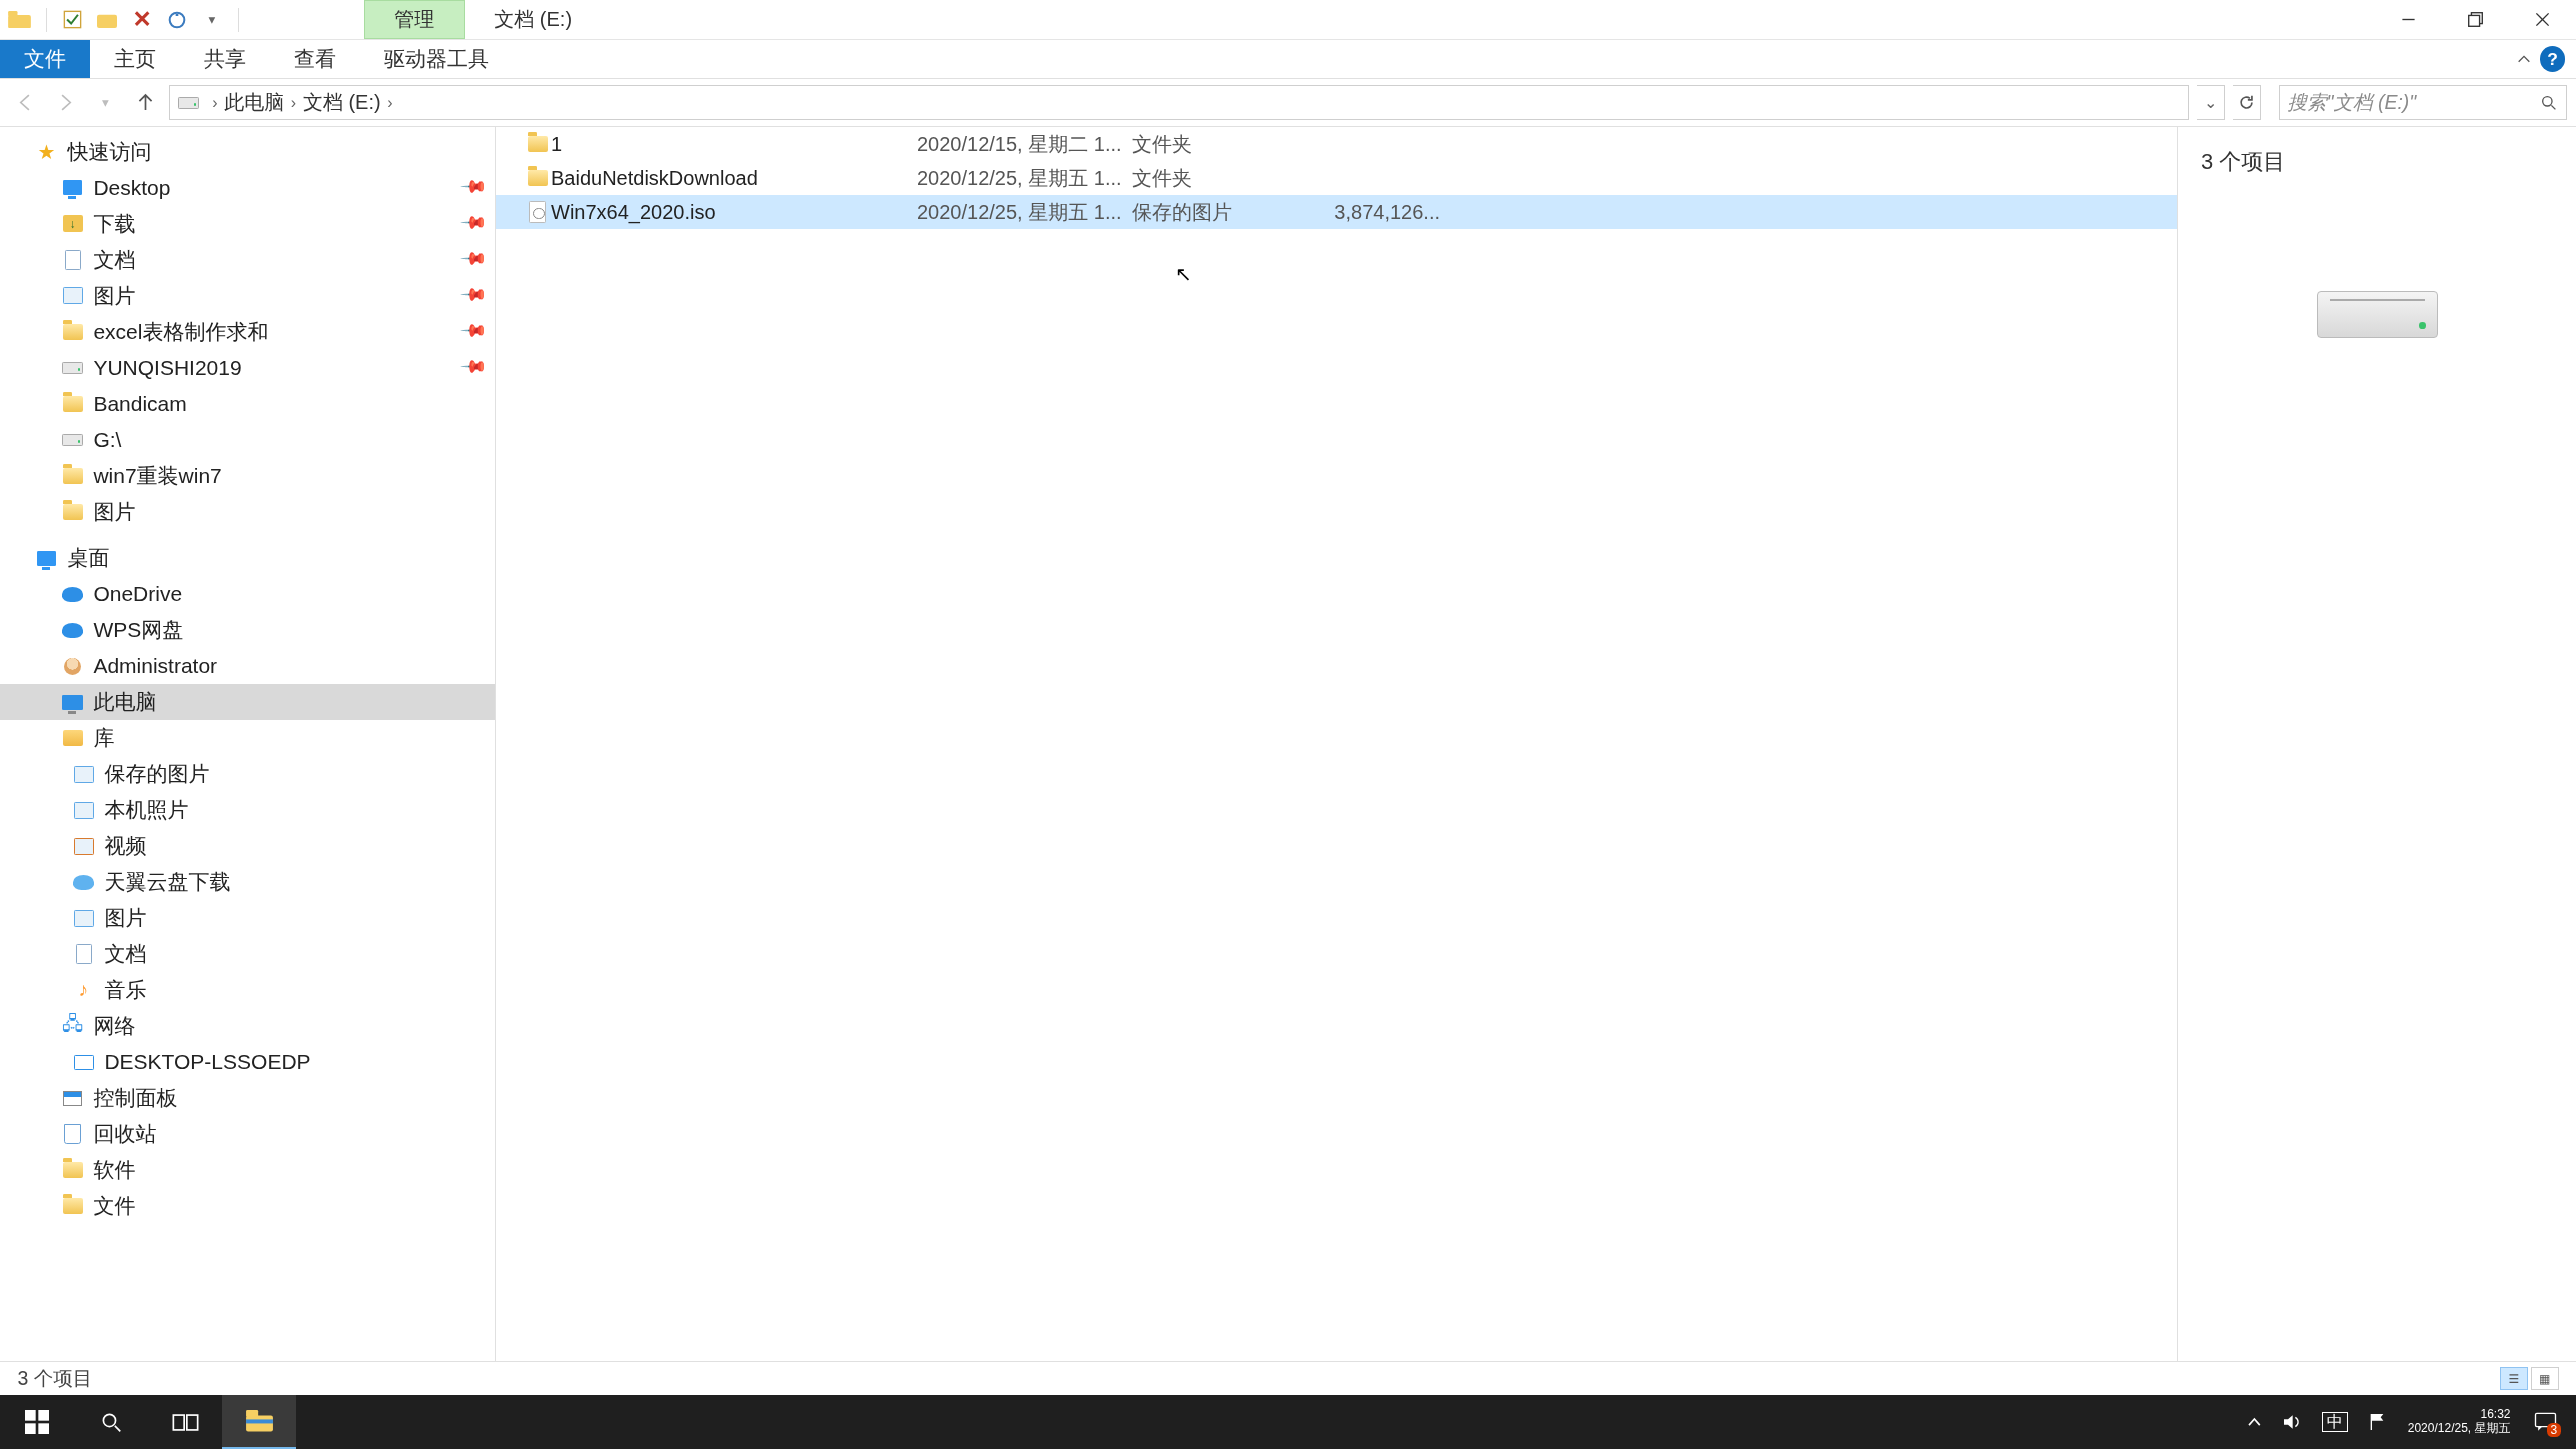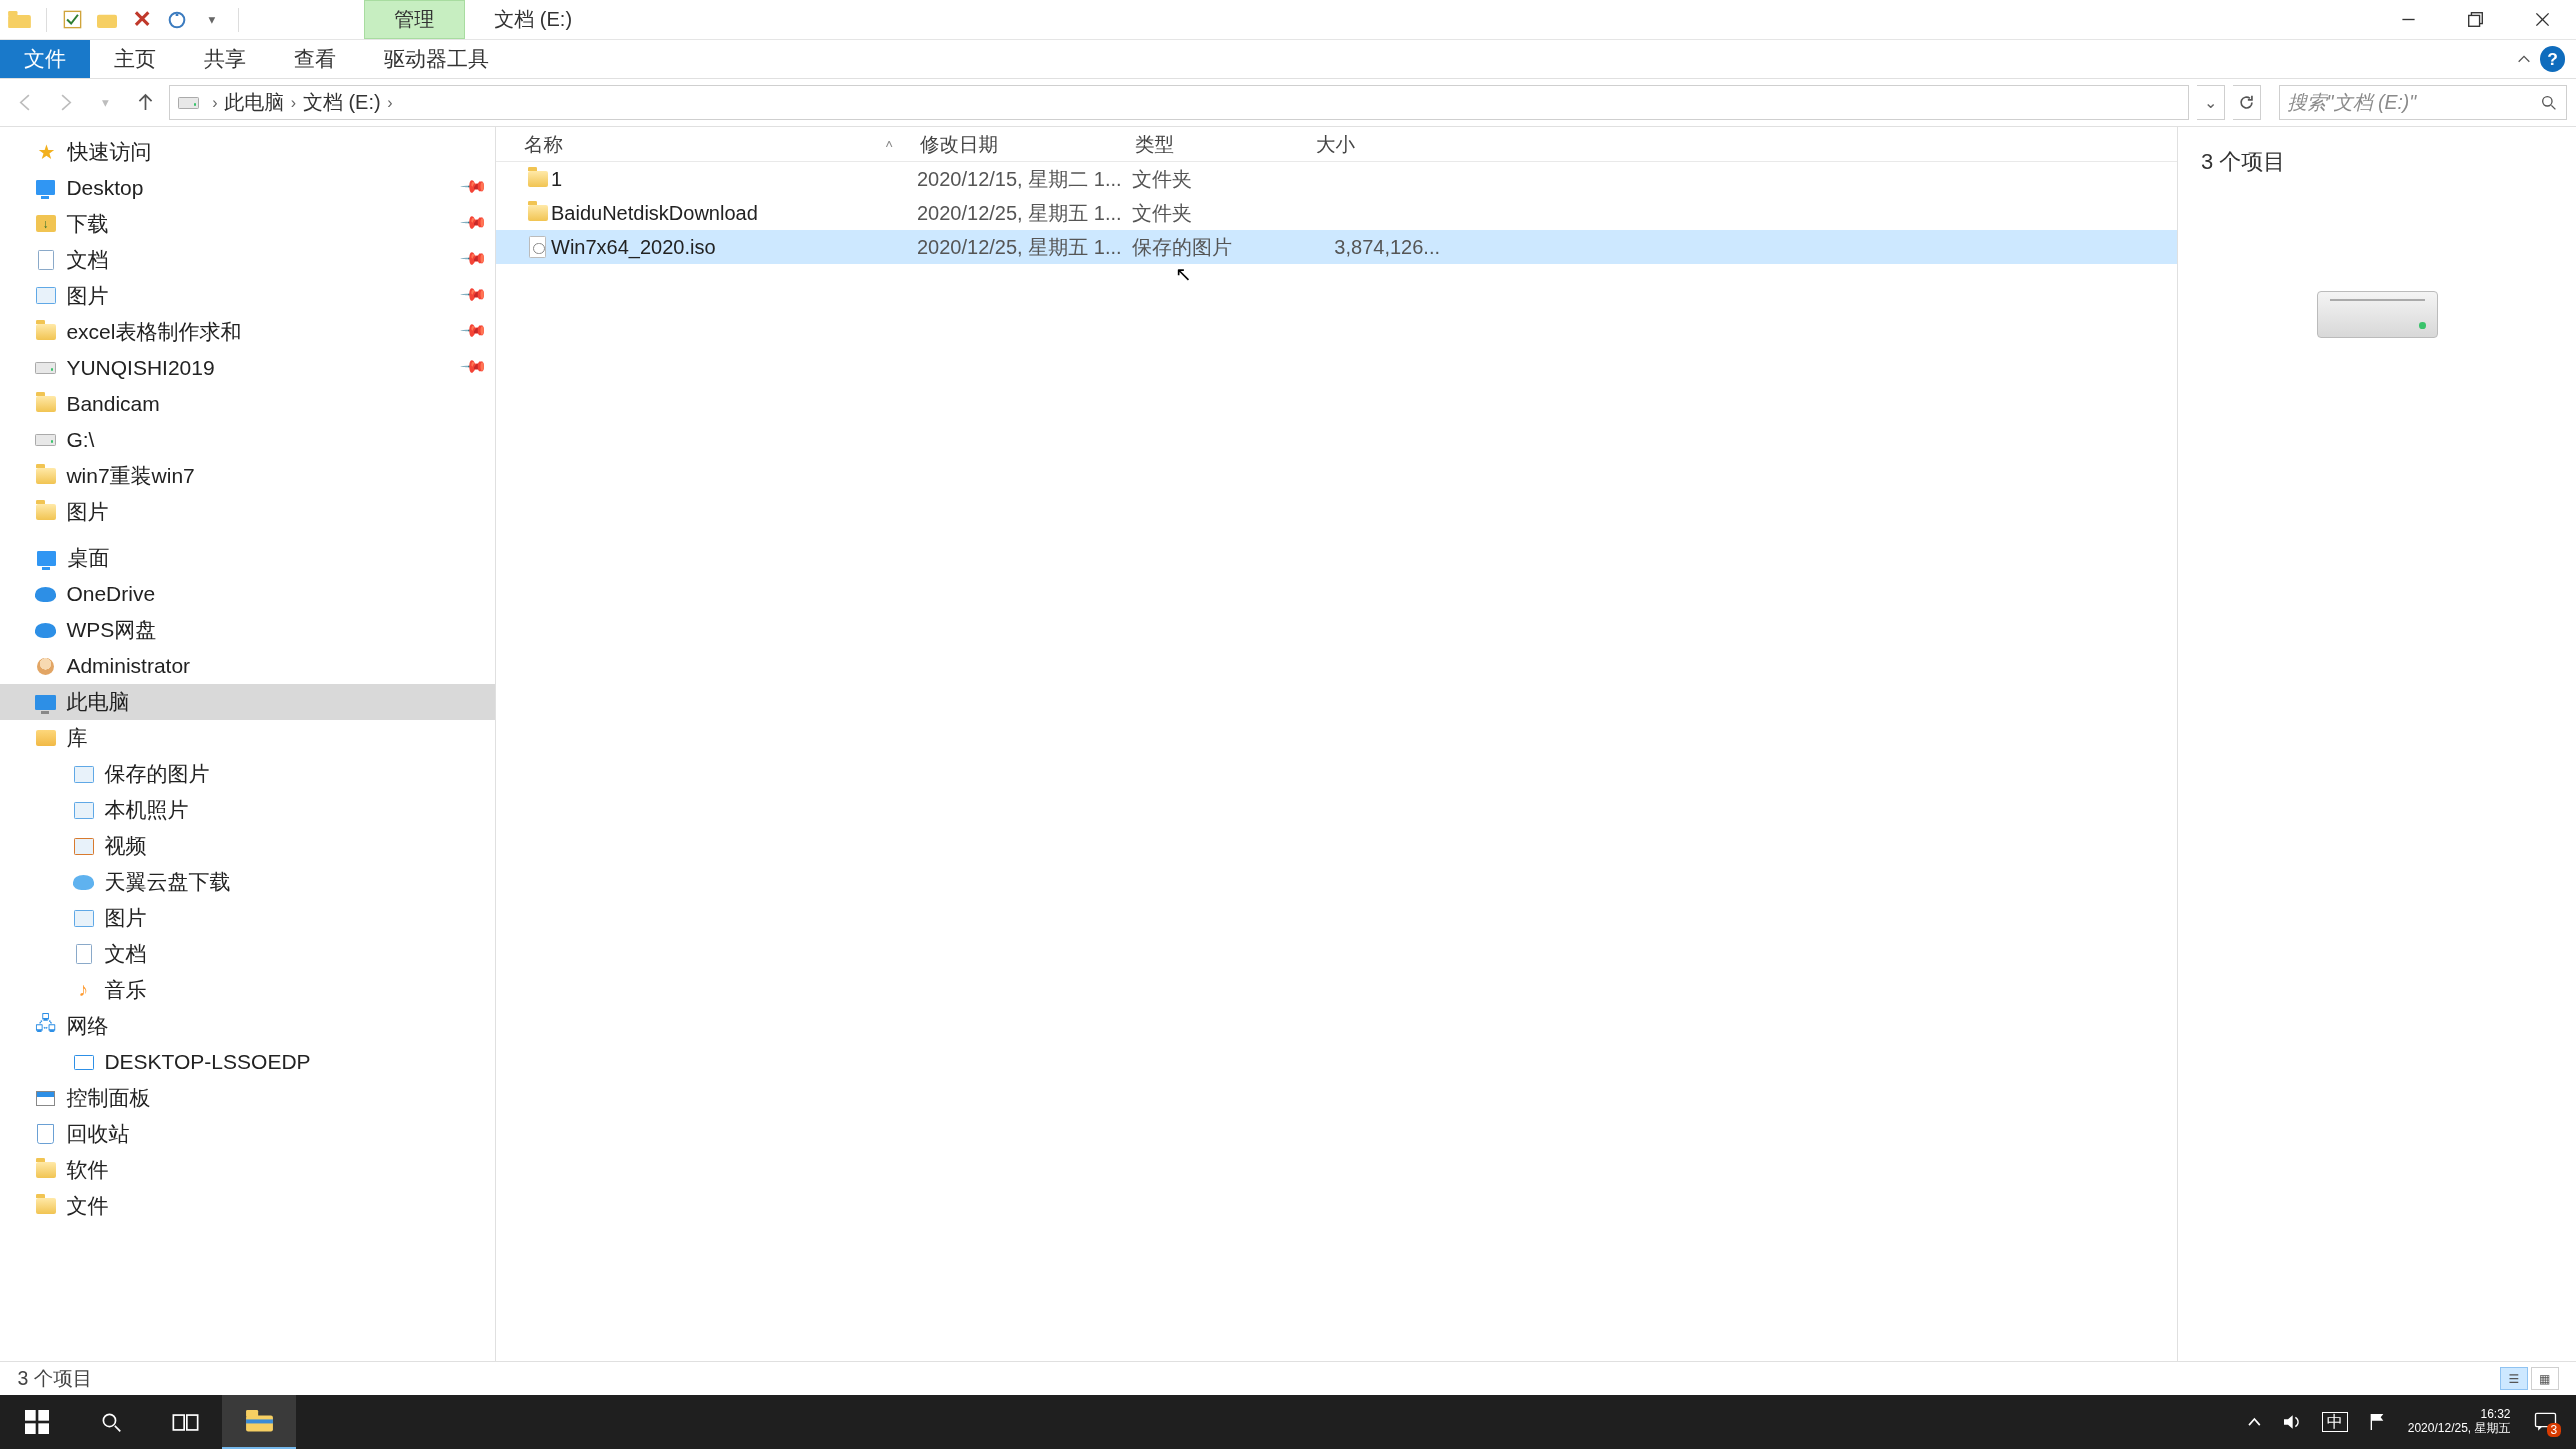--- a/index.html
+++ b/index.html
@@ -40,21 +40,21 @@
   
   .content { display: flex; height: calc(1449px - 40px - 39px - 48px - 34px - 54px); }
 
   
   .navpane { width: 496px; border-right: 0.7px solid #e0e0e0; padding-top: 6.7px; overflow: hidden; background: #fff; }
   .tree-item { display: flex; align-items: center; height: 36px; font-size: 21px; padding-right: 10.7px; }
   .tree-item.selected { background: #d9d9d9; }
   .tree-item .pin { margin-left: auto; color: #9a9a9a; transform: rotate(45deg); font-size: 17.4px; }
   .ti-icon { width: 23px; height: 23px; margin-right: 9.4px; display: inline-flex; align-items: center; justify-content: center; }
   .pad-1 { padding-left: 35px; }
-  .pad-2 { padding-left: 34px; }
+  .pad-2 { padding-left: 61px; }
   .pad-3 { padding-left: 72px; }
 
   .ic-star { color: #f2b01e; font-size: 20px; }
   .ic-folder { width: 20px; height: 16px; background: linear-gradient(#ffe9a8,#f1c452); border-radius: 2px; position: relative; }
   .ic-folder::before { content: ""; position: absolute; top: -4px; left: 0; width: 9.4px; height: 4px; background: #f1c452; border-radius: 1.3px 1.3px 0 0; }
   .ic-desktop { width: 19px; height: 14.8px; background: #3096f3; border-radius: 1.3px; position: relative; }
   .ic-desktop::after { content: ""; position: absolute; left: 5.4px; bottom: -4px; width: 8px; height: 2.7px; background: #3096f3; }
   .ic-down { width: 20px; height: 17.4px; background: #f1c452; border-radius: 2px; position: relative; overflow:hidden; }
   .ic-down::after { content: "↓"; position:absolute; inset:0; display:flex; align-items:center; justify-content:center; color:#2d6e2a; font-size:12px; font-weight:bold; }
   .ic-doc { width: 16px; height: 20px; background: #fff; border: 1.3px solid #8aa9c9; border-radius: 1.3px; }
@@ -425,35 +425,20 @@
       </div>
     <div class="tree-item pad-2">
         <span class="ti-icon">
           <span class="ic-folder"></span>
         </span>
         <span>文件</span>
       </div>
   </div>
 
   <div class="filelist">
-    <div class="fl-header">
-      <div class="col col-name">
-          <span>名称</span>
-          <span class="sort-caret" style="margin-left:auto; margin-right:27px;">˄</span>
-        </div>
-      <div class="col col-date">
-          <span>修改日期</span>
-        </div>
-      <div class="col col-type">
-          <span>类型</span>
-        </div>
-      <div class="col col-size">
-          <span>大小</span>
-        </div>
-    </div>
     <div class="fl-rows" id="file-rows">
         <div class="fl-row">
           <span class="iconcell">
             <span class="ic-folder"></span>
           </span>
           <span class="cell namecell">1</span>
           <span class="cell datecell">2020/12/15, 星期二 1...</span>
           <span class="cell typecell">文件夹</span>
           <span class="cell sizecell"></span>
         </div>

